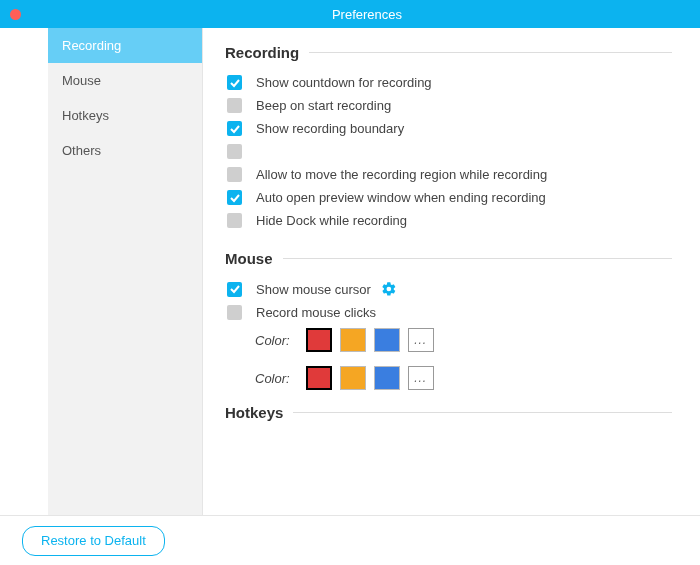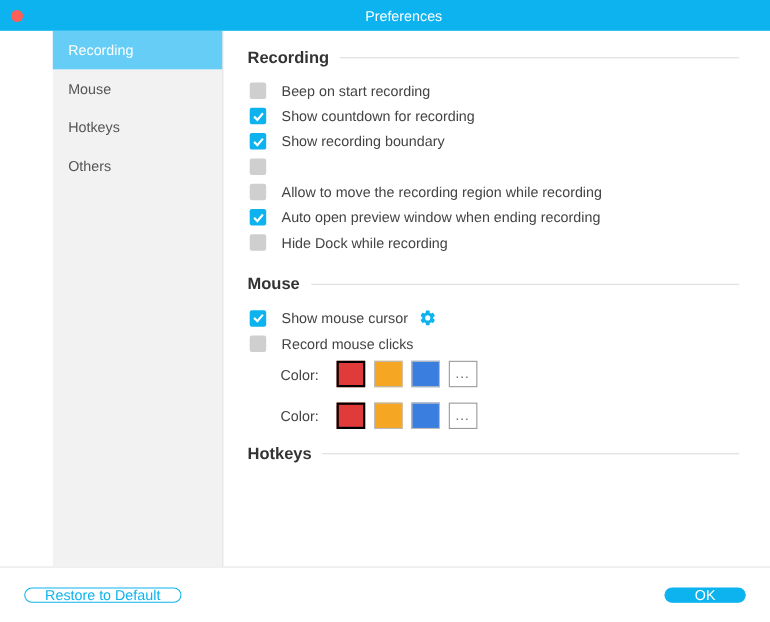--- a/index.html
+++ b/index.html
@@ -113,20 +113,21 @@
     .gear-icon {
       margin-left: 10px;
       cursor: pointer;
       color: #0cb3ef;
       display: flex;
     }
     .color-row {
       display: flex;
       align-items: center;
       margin: 8px 0 14px 30px;
+      font-style: italic;
     }
     .color-label {
       font-size: 13px;
       color: #444;
       margin-right: 16px;
     }
     .swatch {
       width: 26px;
       height: 24px;
       margin-right: 8px;
@@ -148,21 +149,21 @@
     }
     .footer {
       height: 50px;
       border-top: 1px solid #e5e5e5;
       display: flex;
       align-items: center;
       padding: 0 22px;
       background: #fff;
     }
     .btn {
-      height: 14px;
+      height: 30px;
       border-radius: 13px;
       padding: 0 18px;
       font-size: 13px;
       cursor: pointer;
       display: flex;
       align-items: center;
       justify-content: center;
       border: 1.5px solid #0cb3ef;
       background: #fff;
       color: #0cb3ef;
@@ -194,30 +195,30 @@
   </div>
 
   <div class="content">
 
     <div class="section-header">
       <div class="section-title">Recording</div>
       <div class="section-line"></div>
     </div>
 
     <div class="checkbox-row">
+      <div class="cb checked">
+          <svg width="10" height="10" viewBox="0 0 10 10">
+            <path d="M1 5 L4 8 L9 2" stroke="#fff" stroke-width="2" fill="none"></path>
+          </svg>
+        </div>
+      <div class="cb-label">Show countdown for recording</div>
+    </div>
+    <div class="checkbox-row">
       <div class="cb unchecked"></div>
       <div class="cb-label">Beep on start recording</div>
-    </div>
-    <div class="checkbox-row">
-      <div class="cb checked">
-          <svg width="10" height="10" viewBox="0 0 10 10">
-            <path d="M1 5 L4 8 L9 2" stroke="#fff" stroke-width="2" fill="none"></path>
-          </svg>
-        </div>
-      <div class="cb-label">Show countdown for recording</div>
     </div>
     <div class="checkbox-row">
       <div class="cb checked">
           <svg width="10" height="10" viewBox="0 0 10 10">
             <path d="M1 5 L4 8 L9 2" stroke="#fff" stroke-width="2" fill="none"></path>
           </svg>
         </div>
       <div class="cb-label">Show recording boundary</div>
     </div>
     <div class="checkbox-row">
@@ -283,14 +284,13 @@
       <div class="section-title">Hotkeys</div>
       <div class="section-line"></div>
     </div>
 
   </div>
 </div>
 
 <div class="footer">
   <div class="btn">Restore to Default</div>
   <div class="footer-spacer"></div>
-  <div class="btn btn-primary">OK</div>
 </div>
 
 </body></html>

